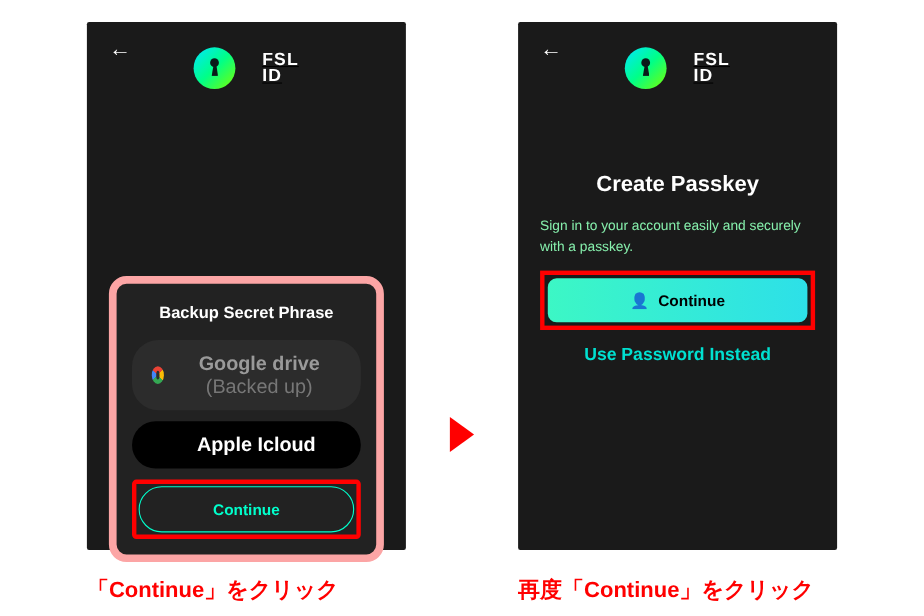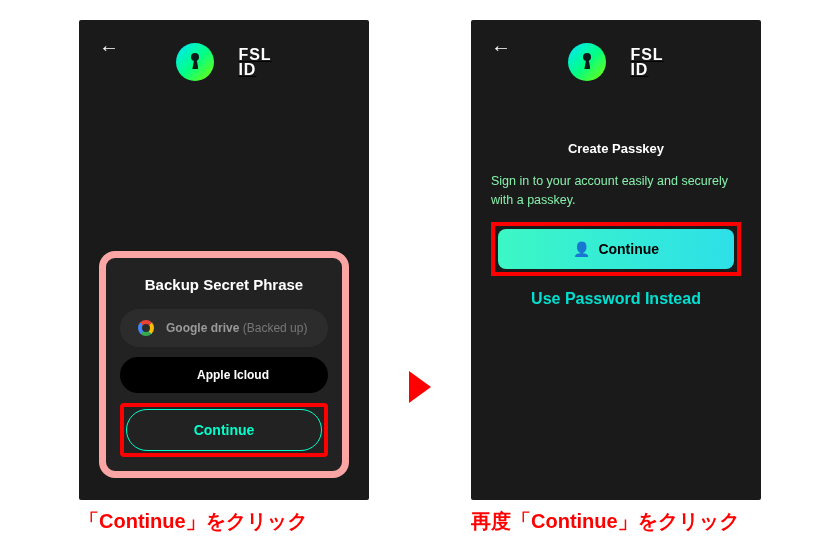--- a/index.html
+++ b/index.html
@@ -100,21 +100,21 @@
     font-weight: 600;
     margin-bottom: 16px;
   }
   .option-btn {
     display: flex;
     align-items: center;
     gap: 12px;
     width: 100%;
     border-radius: 24px;
     padding: 11px 18px;
-    font-size: 12px;
+    font-size: 18px;
     font-weight: 600;
     cursor: pointer;
     border: none;
     margin-bottom: 10px;
   }
   .option-dark {
     background: #2c2c2c;
     color: #9a9a9a;
   }
   .option-dark .muted {
@@ -161,22 +161,22 @@
     border: 4px solid #ff0000;
     border-radius: 4px;
     padding: 2px;
     margin-top: 2px;
   }
   
   .passkey-title {
     color: #fff;
     text-align: center;
     font-weight: 700;
-    font-size: 13px;
-    margin-top: 60px;
+    font-size: 20px;
+    margin-top: 76px;
     margin-bottom: 16px;
   }
   .passkey-text {
     color: #86efac;
     font-size: 12.5px;
     line-height: 1.5;
     margin-bottom: 12px;
   }
   .continue-filled {
     width: 100%;
@@ -207,21 +207,21 @@
   }
   .person-icon {
     font-size: 14px;
     font-weight: 900;
   }
   
   .caption {
     color: #ff0000;
     font-weight: 700;
     font-size: 20px;
-    margin-top: 8px;
+    margin-top: 24px;
     line-height: 1.3;
     width: 290px;
   }
   .column {
     display: flex;
     flex-direction: column;
     align-items: flex-start;
   }
   
   .mid-arrow {

